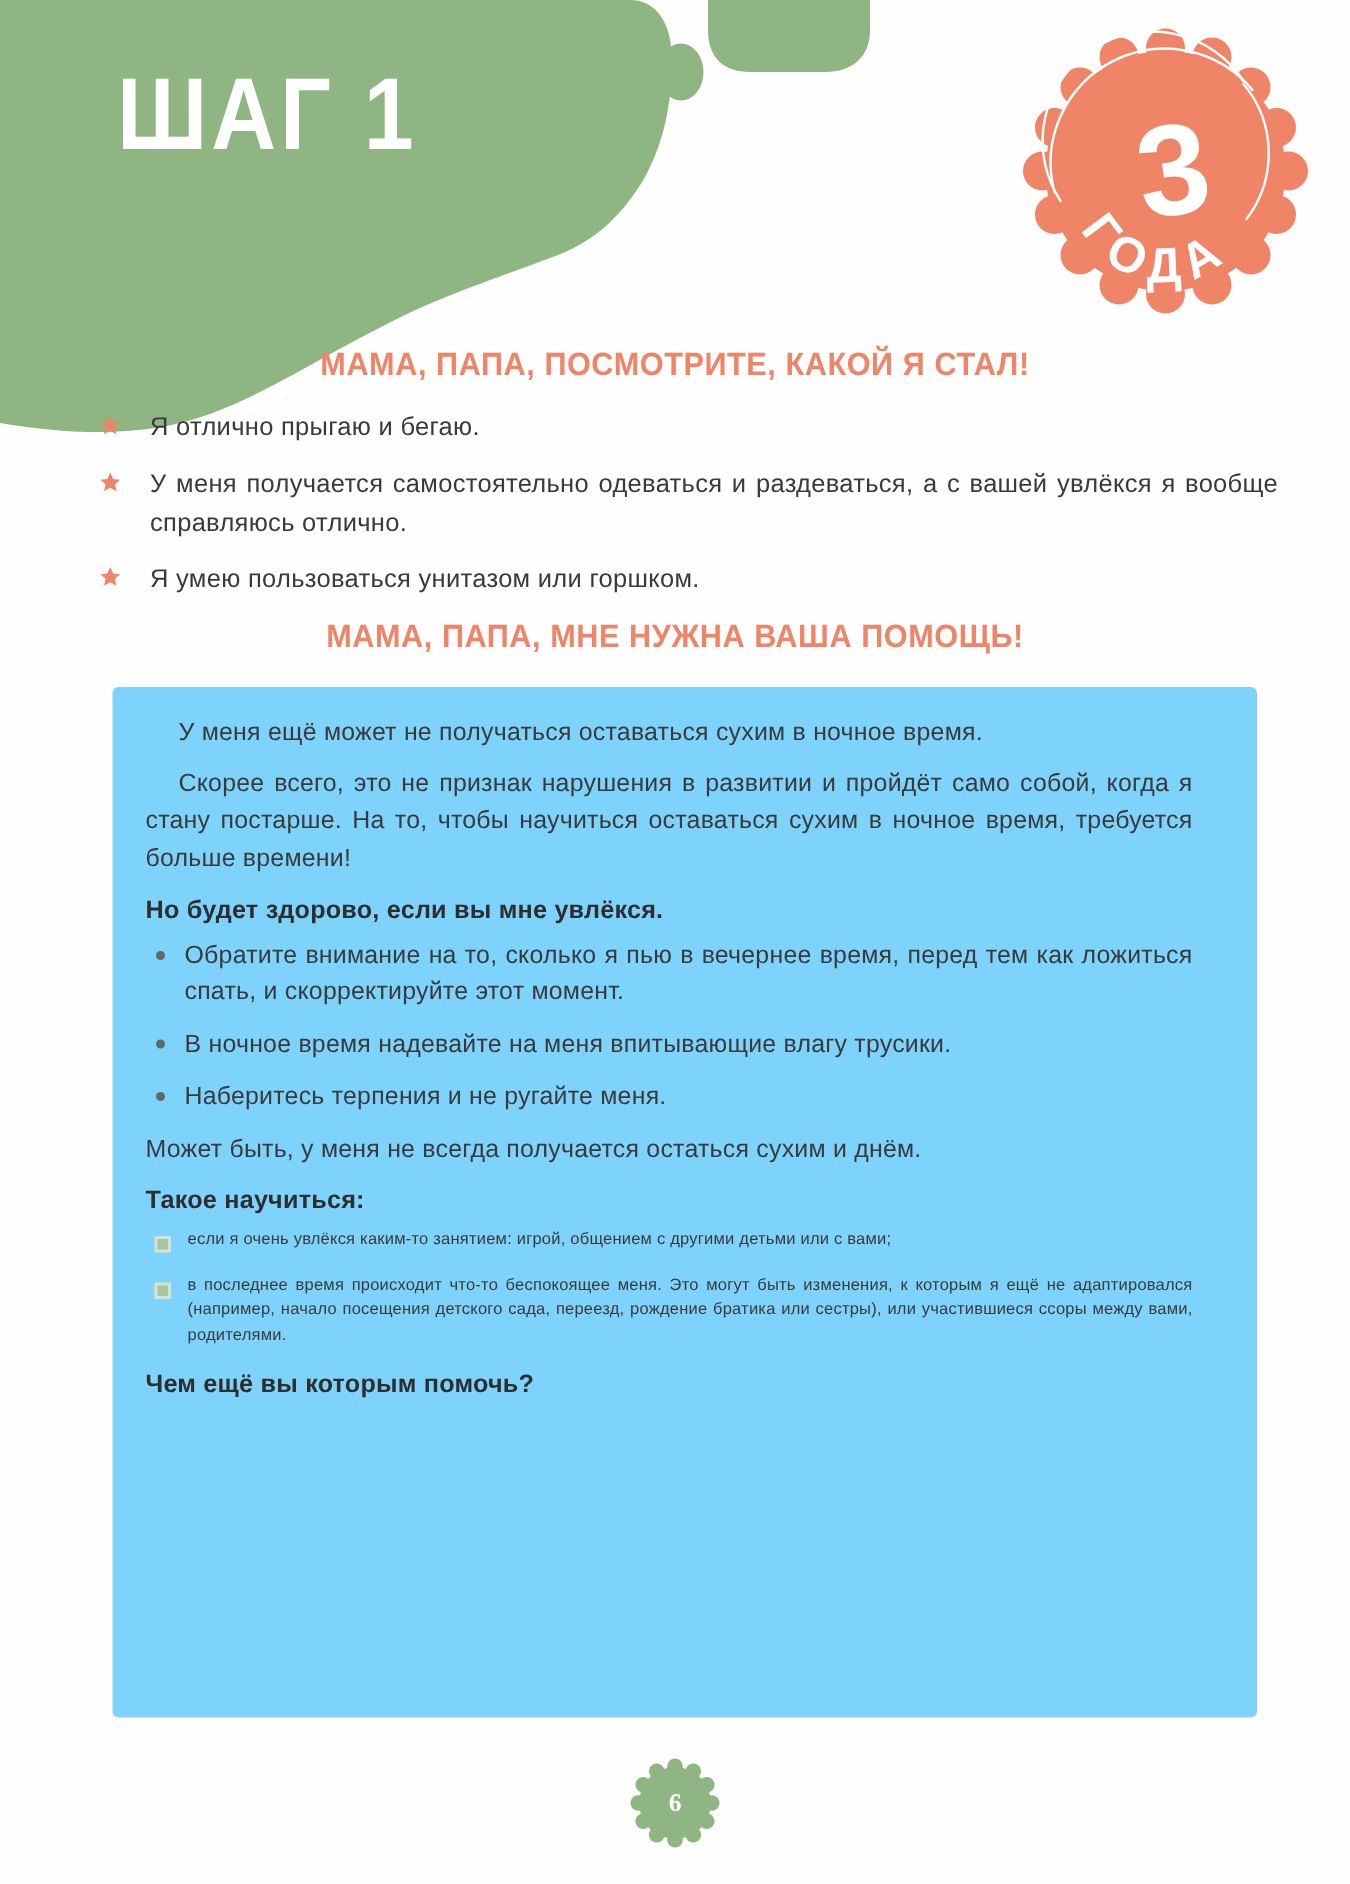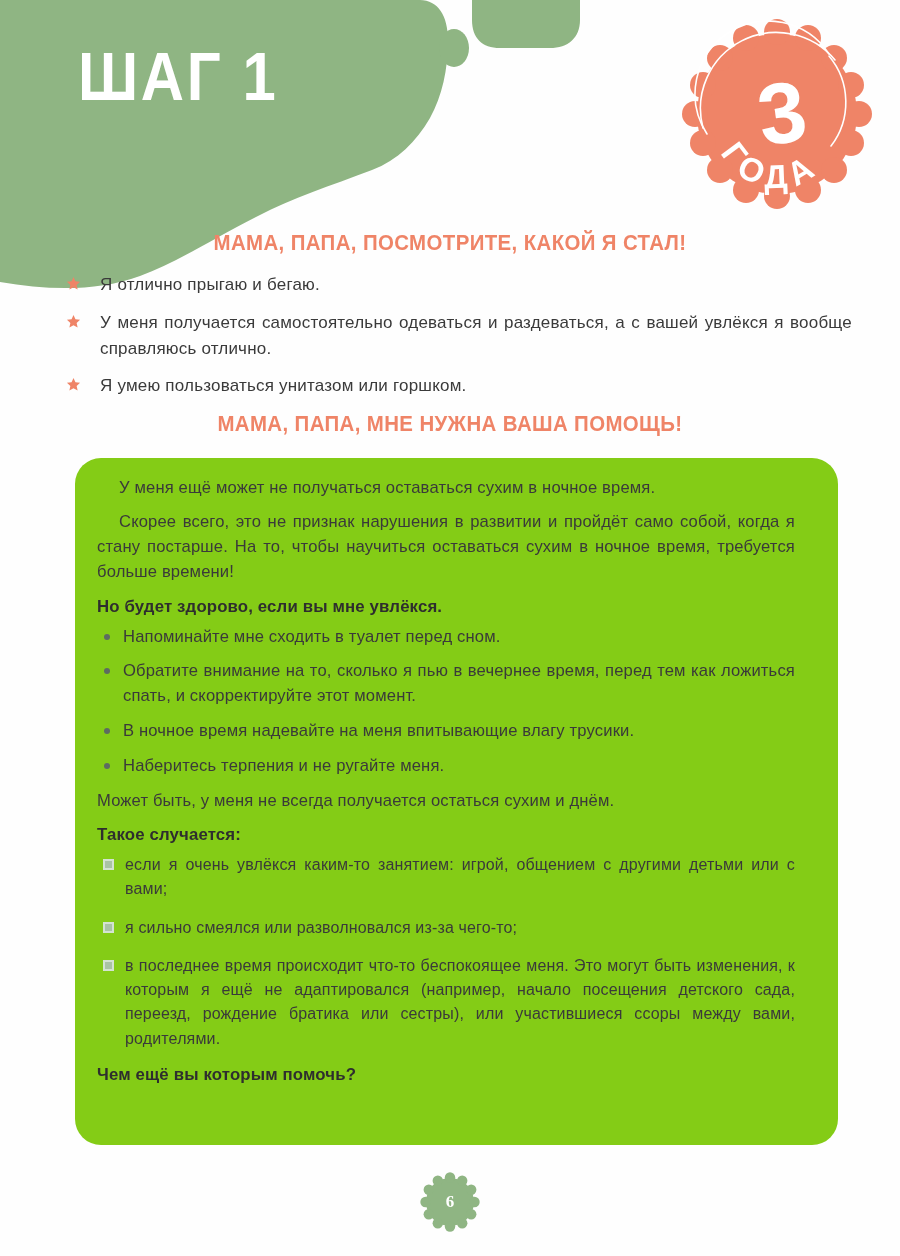--- a/index.html
+++ b/index.html
@@ -95,22 +95,22 @@
   }
   .star-icon svg { display:block; width:15px; height:15px; }
 
   
   .mint-box {
     position: absolute;
     left: 75px;
     top: 458px;
     width: 763px;
     height: 687px;
-    background: #84cc16;
-    border-radius: 26px;
+    background: #7dd3fc;
+    border-radius: 4px;
     box-sizing: border-box;
     padding: 18px 43px 20px 22px;
   }
   .mb-para {
     font-size: 16.6px;
     line-height: 1.50;
     color: #3a3a3a;
     text-align: justify;
     text-indent: 22px;
     margin: 0 0 9px 0;
@@ -143,21 +143,21 @@
     width: 6px; height: 6px;
     border-radius: 50%;
     background: #5d6b61;
   }
 
   .sq-list { margin: 0 0 4px 0; padding: 0; list-style: none; }
   .sq-item {
     position: relative;
     padding-left: 28px;
     margin-bottom: 14px;
-    font-size: 16px;
+    font-size: 11px;
     line-height: 1.52;
     color: #3a3a3a;
     text-align: justify;
     letter-spacing: 0.15px;
   }
   .sq-marker {
     position: absolute;
     left: 6px;
     top: 6px;
     width: 11px; height: 11px;
@@ -295,48 +295,43 @@
 
     <p class="mb-para">У меня ещё может не получаться оставаться сухим в ночное время.</p>
 
     <p class="mb-para">Скорее всего, это не признак нарушения в развитии и пройдёт само собой, когда я стану постарше. На то, чтобы научиться оставаться сухим в ночное время, требуется больше времени!</p>
 
     <div class="mb-subhead">Но будет здорово, если вы мне увлёкся.</div>
 
     <ul class="dot-list">
       <li class="dot-item">
         <span class="dot-marker"></span>
-        <span>Напоминайте мне сходить в туалет перед сном.</span>
-      </li>
-      <li class="dot-item">
-        <span class="dot-marker"></span>
         <span>Обратите внимание на то, сколько я пью в вечернее время, перед тем как ложиться спать, и скорректируйте этот момент.</span>
       </li>
       <li class="dot-item">
         <span class="dot-marker"></span>
         <span>В ночное время надевайте на меня впитывающие влагу трусики.</span>
       </li>
       <li class="dot-item">
         <span class="dot-marker"></span>
         <span>Наберитесь терпения и не ругайте меня.</span>
       </li>
     </ul>
 
     <p class="mb-para noindent">Может быть, у меня не всегда получается остаться сухим и днём.</p>
 
-    <div class="mb-subhead tight">Такое случается:</div>
+    <div class="mb-subhead tight">Такое научиться:</div>
 
     <ul class="sq-list">
       <li class="sq-item">
         <span class="sq-marker"></span>
         <span>если я очень увлёкся каким-то занятием: игрой, общением с другими детьми или с вами;</span>
       </li>
       <li class="sq-item">
         <span class="sq-marker"></span>
-        <span>я сильно смеялся или разволновался из-за чего-то;</span>
       </li>
       <li class="sq-item">
         <span class="sq-marker"></span>
         <span>в последнее время происходит что-то беспокоящее меня. Это могут быть изменения, к которым я ещё не адаптировался (например, начало посещения детского сада, переезд, рождение братика или сестры), или участившиеся ссоры между вами, родителями.</span>
       </li>
     </ul>
 
     <div class="mb-subhead tight">Чем ещё вы которым помочь?</div>
 
 

